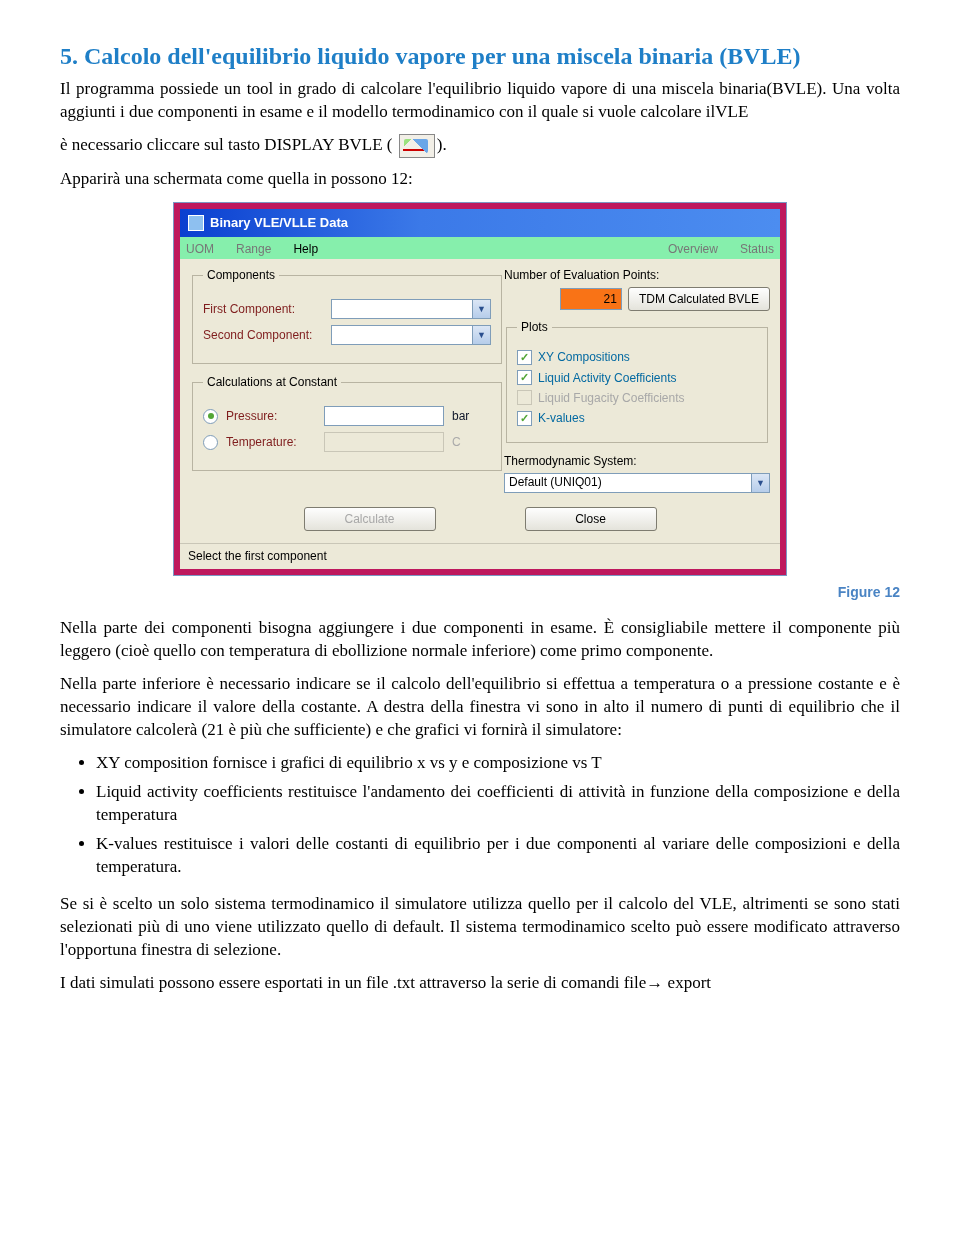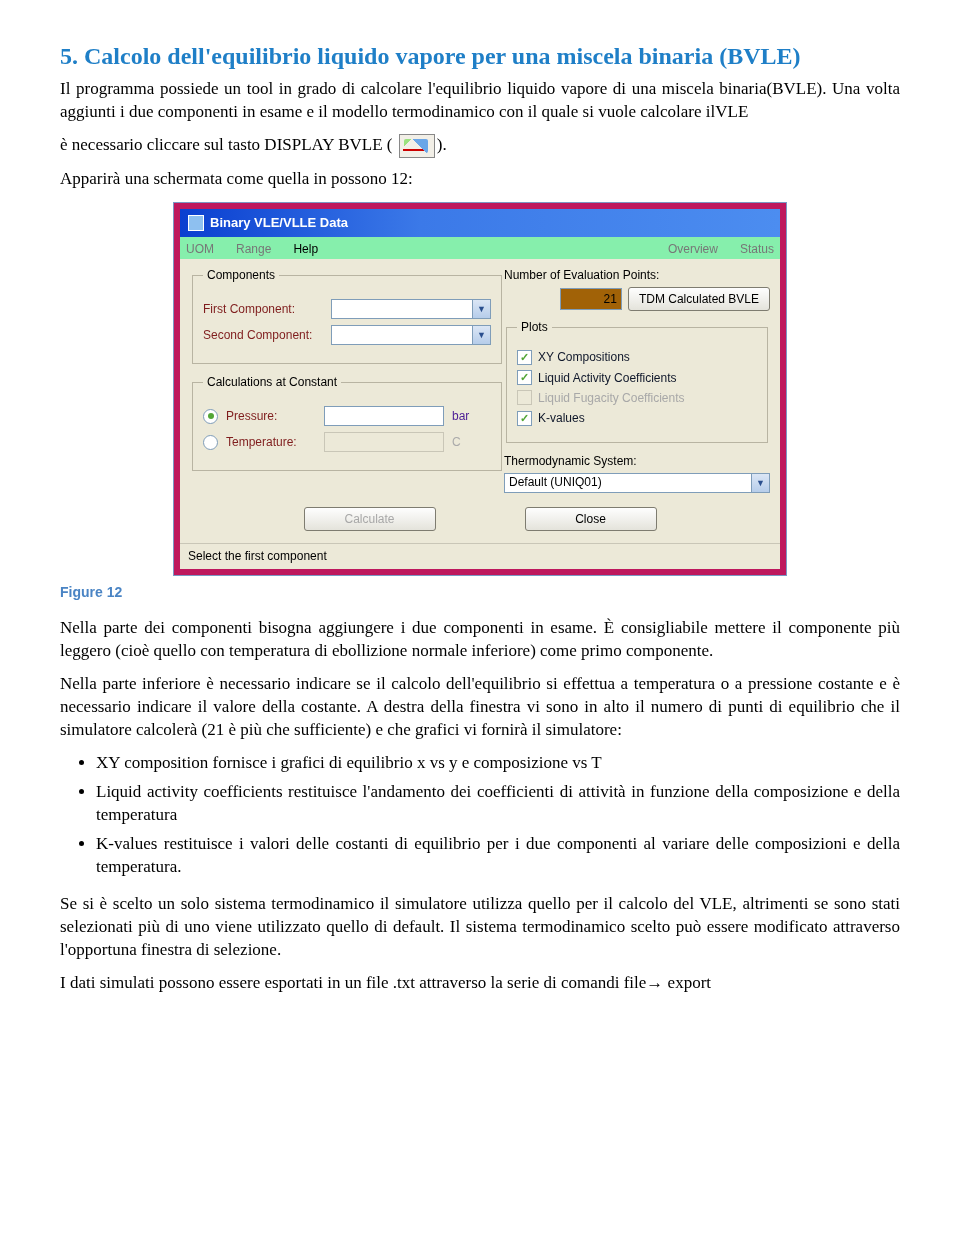--- a/index.html
+++ b/index.html
@@ -14,21 +14,21 @@
     box-sizing: border-box;
   }
   h2.title {
     color: #1f7fc7;
     font-size: 24px;
     font-weight: bold;
     margin: 0 0 6px 0;
   }
   p { margin: 0 0 10px 0; text-align: justify; }
   .figcap {
-    text-align: left;
+    text-align: right;
     color: #4a84c4;
     font-weight: bold;
     font-size: 14px;
     font-family: Arial, sans-serif;
     margin: 8px 0 16px 0;
   }
   ul.bullets { margin: 6px 0 14px 36px; padding: 0; }
   ul.bullets li { margin-bottom: 6px; text-align: justify; }
   .icon-inline {
     display: inline-block;
@@ -119,42 +119,42 @@
   }
   .combo { width: 160px; position: relative; }
   .combo .arrow {
     position: absolute; right: 0; top: 0; bottom: 0; width: 17px;
     background: linear-gradient(#dbe6f5,#b6cdea);
     border-left: 1px solid #7f9db9;
     display: flex; align-items: center; justify-content: center;
     color: #2a4f8e; font-size: 9px;
   }
   .txt { width: 120px; padding: 0 4px; font-size: 12px; text-align: right; }
-  .unit { color: #4c1d95; }
+  .unit { color: #0f172a; }
   .unit.dis { color: #aaa; }
   .radio, .check {
     width: 13px; height: 13px; border: 1px solid #7f9db9; background: #fff;
     display: inline-flex; align-items: center; justify-content: center;
     flex: 0 0 13px;
   }
   .radio { border-radius: 50%; }
   .radio.sel::after {
     content: ""; width: 6px; height: 6px; border-radius: 50%;
     background: #53a636;
   }
   .check.sel::after {
     content: "✓"; color: #53a636; font-size: 11px; font-weight: bold; line-height: 1;
   }
   .check.dis { color: #aaa; }
   .right-top {
     display: flex; align-items: center; gap: 6px; margin-bottom: 8px;
   }
   .right-top .lbl { flex: 1; color: #000; }
   .right-top .num {
-    width: 56px; height: 20px; border: 1px solid #7f9db9; background: #a16207;
+    width: 56px; height: 20px; border: 1px solid #7f9db9; background: #f97316;
     text-align: right; padding-right: 4px; line-height: 20px;
   }
   .btn {
     height: 22px; padding: 0 10px;
     background: linear-gradient(#fefefe,#e4e3db);
     border: 1px solid #7e7c70;
     border-radius: 3px;
     font-size: 12px;
     display: inline-flex; align-items: center; justify-content: center;
     color: #000;
@@ -164,21 +164,21 @@
     display: flex; gap: 89px; justify-content: center; padding: 10px 0 12px 0;
   }
   .statusbar {
     border-top: 1px solid #c9c6b7;
     padding: 4px 8px;
     background: #ece9d8;
     font-size: 12px;
     color: #000;
   }
   .plotline { display: flex; align-items: center; gap: 6px; margin: 4px 0; }
-  .plotline .lbl { color: #0f172a; }
+  .plotline .lbl { color: #0369a1; }
   .plotline .lbl.dis { color: #a8a8a8; }
   .combo .val { padding: 16px 4px; color: #000; font-size: 12px; }
 </style>
 </head>
 <body>
 
 <h2 class="title">5. Calcolo dell'equilibrio liquido vapore per una miscela binaria (BVLE)</h2>
 
 <p>Il programma possiede un tool in grado di calcolare l'equilibrio liquido vapore di una miscela binaria(BVLE). Una volta aggiunti i due componenti in esame e il modello termodinamico con il quale si vuole calcolare ilVLE</p>
 

